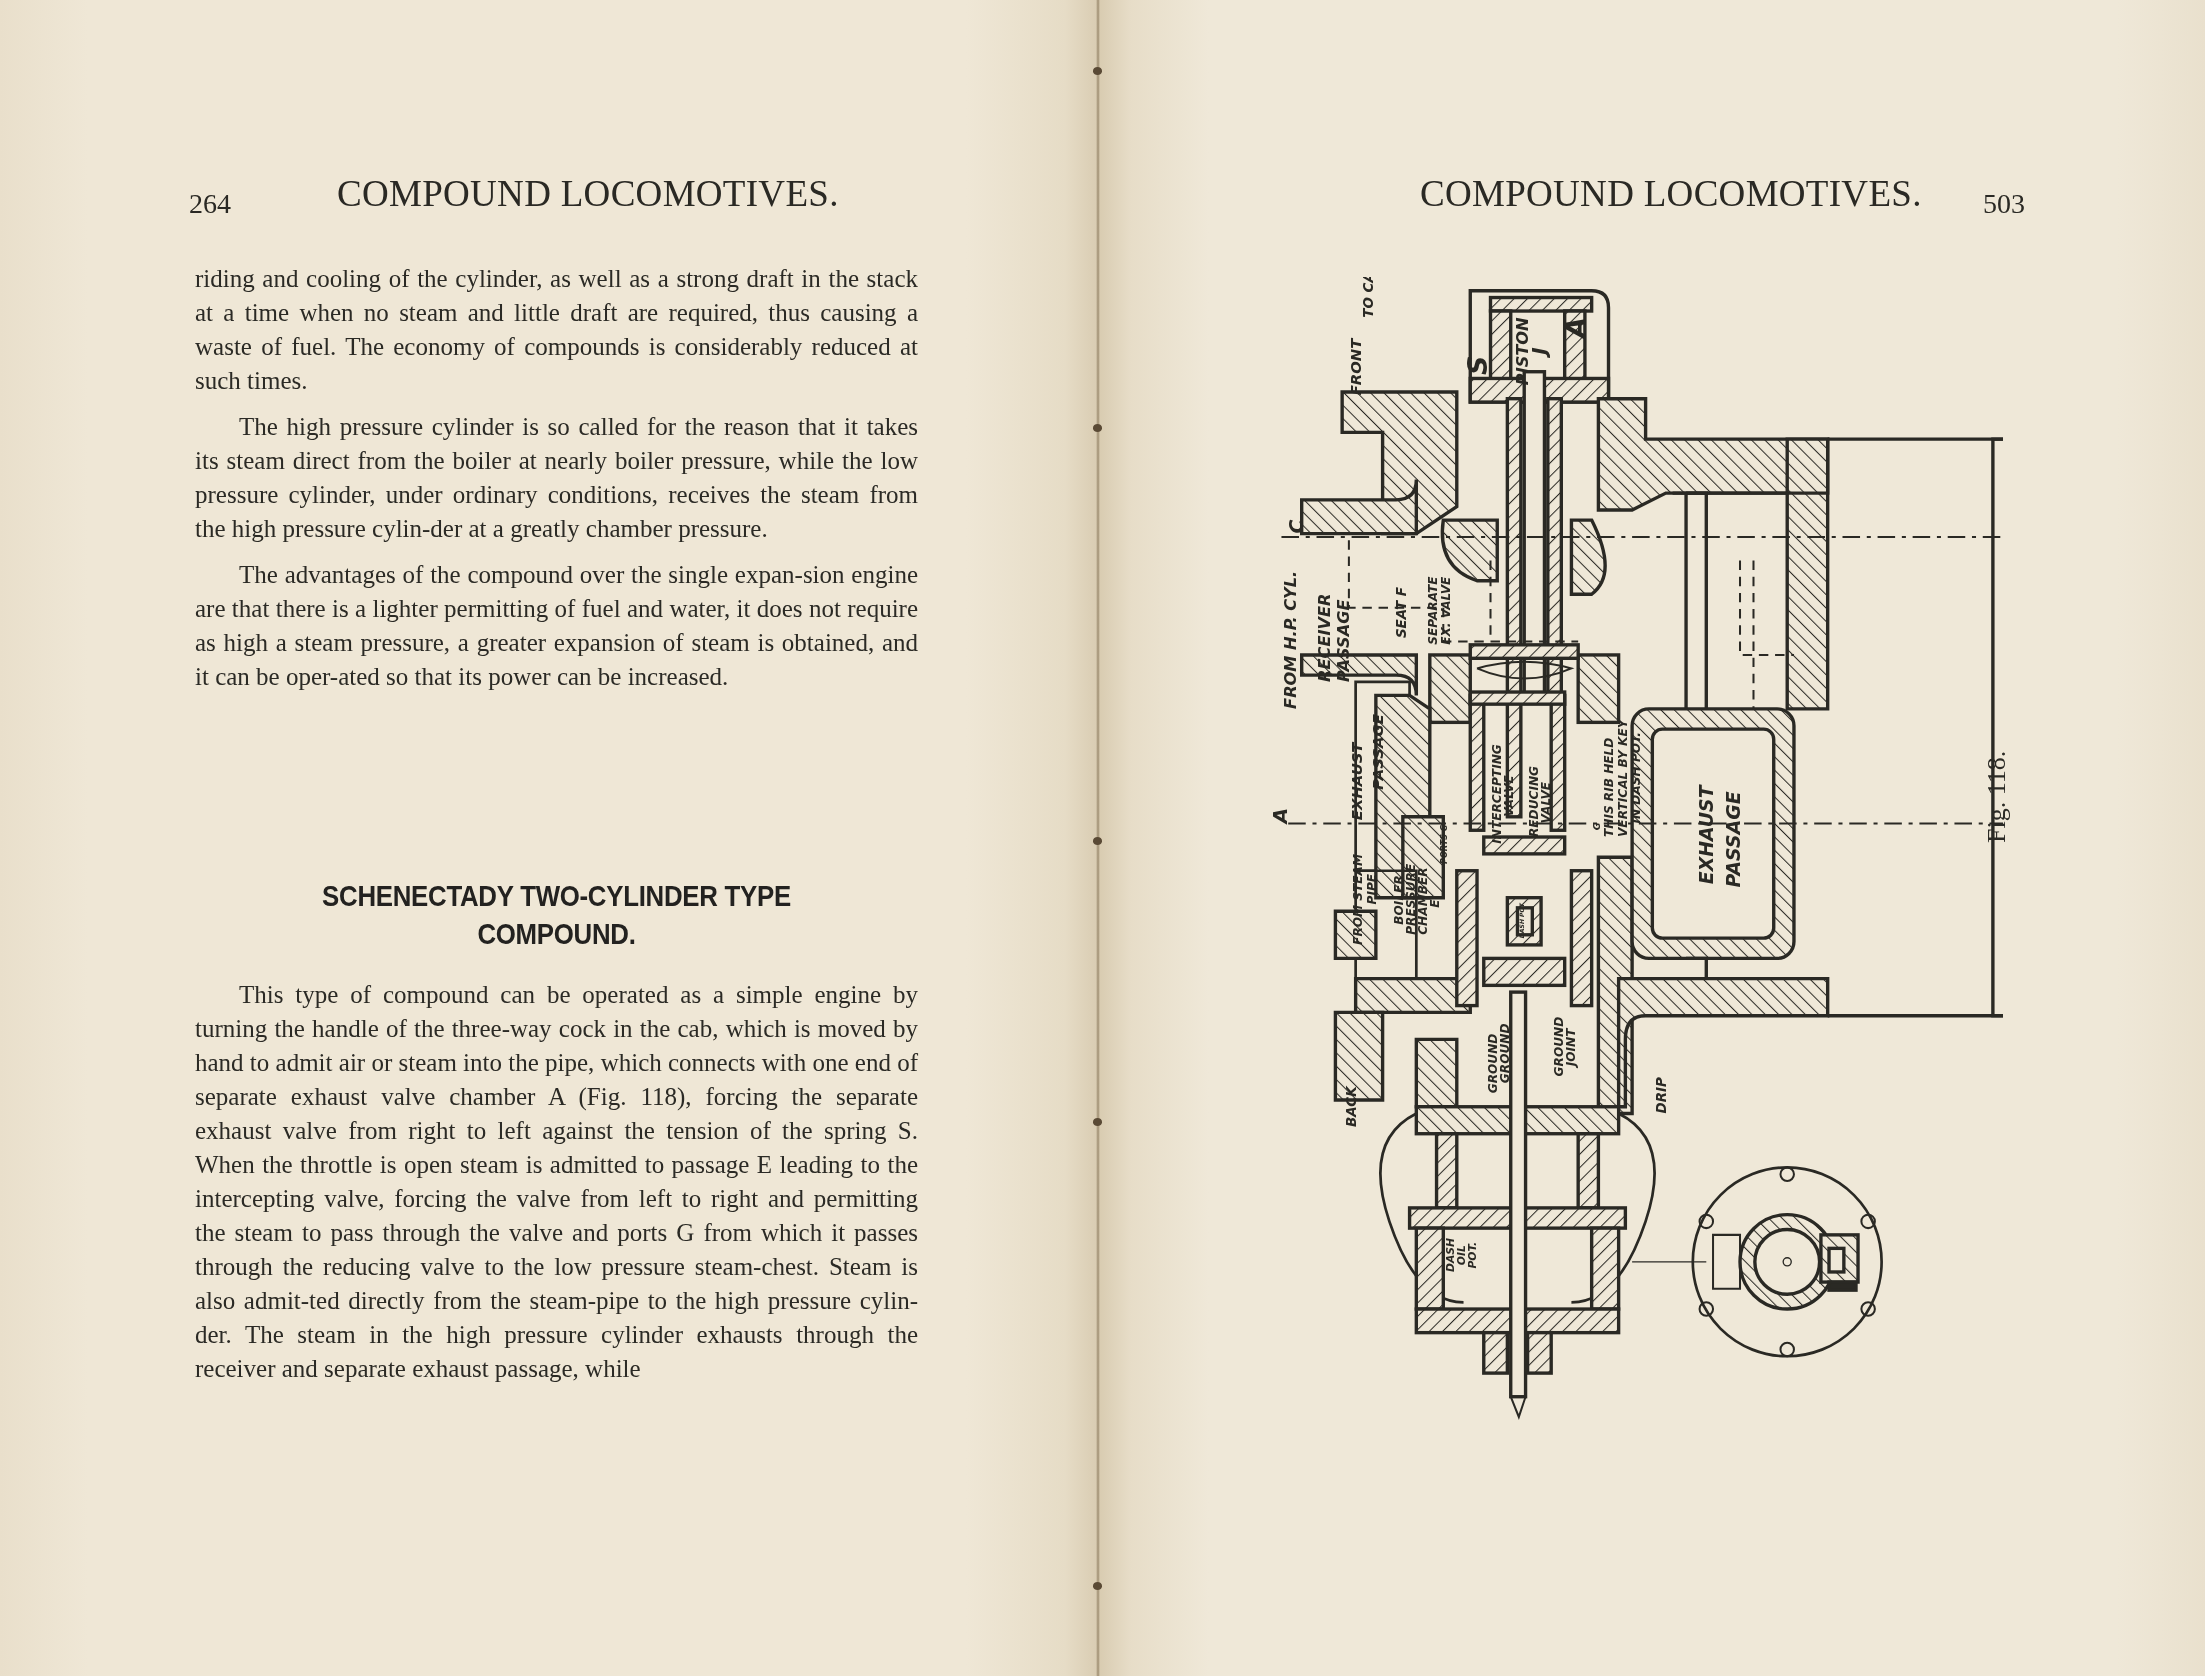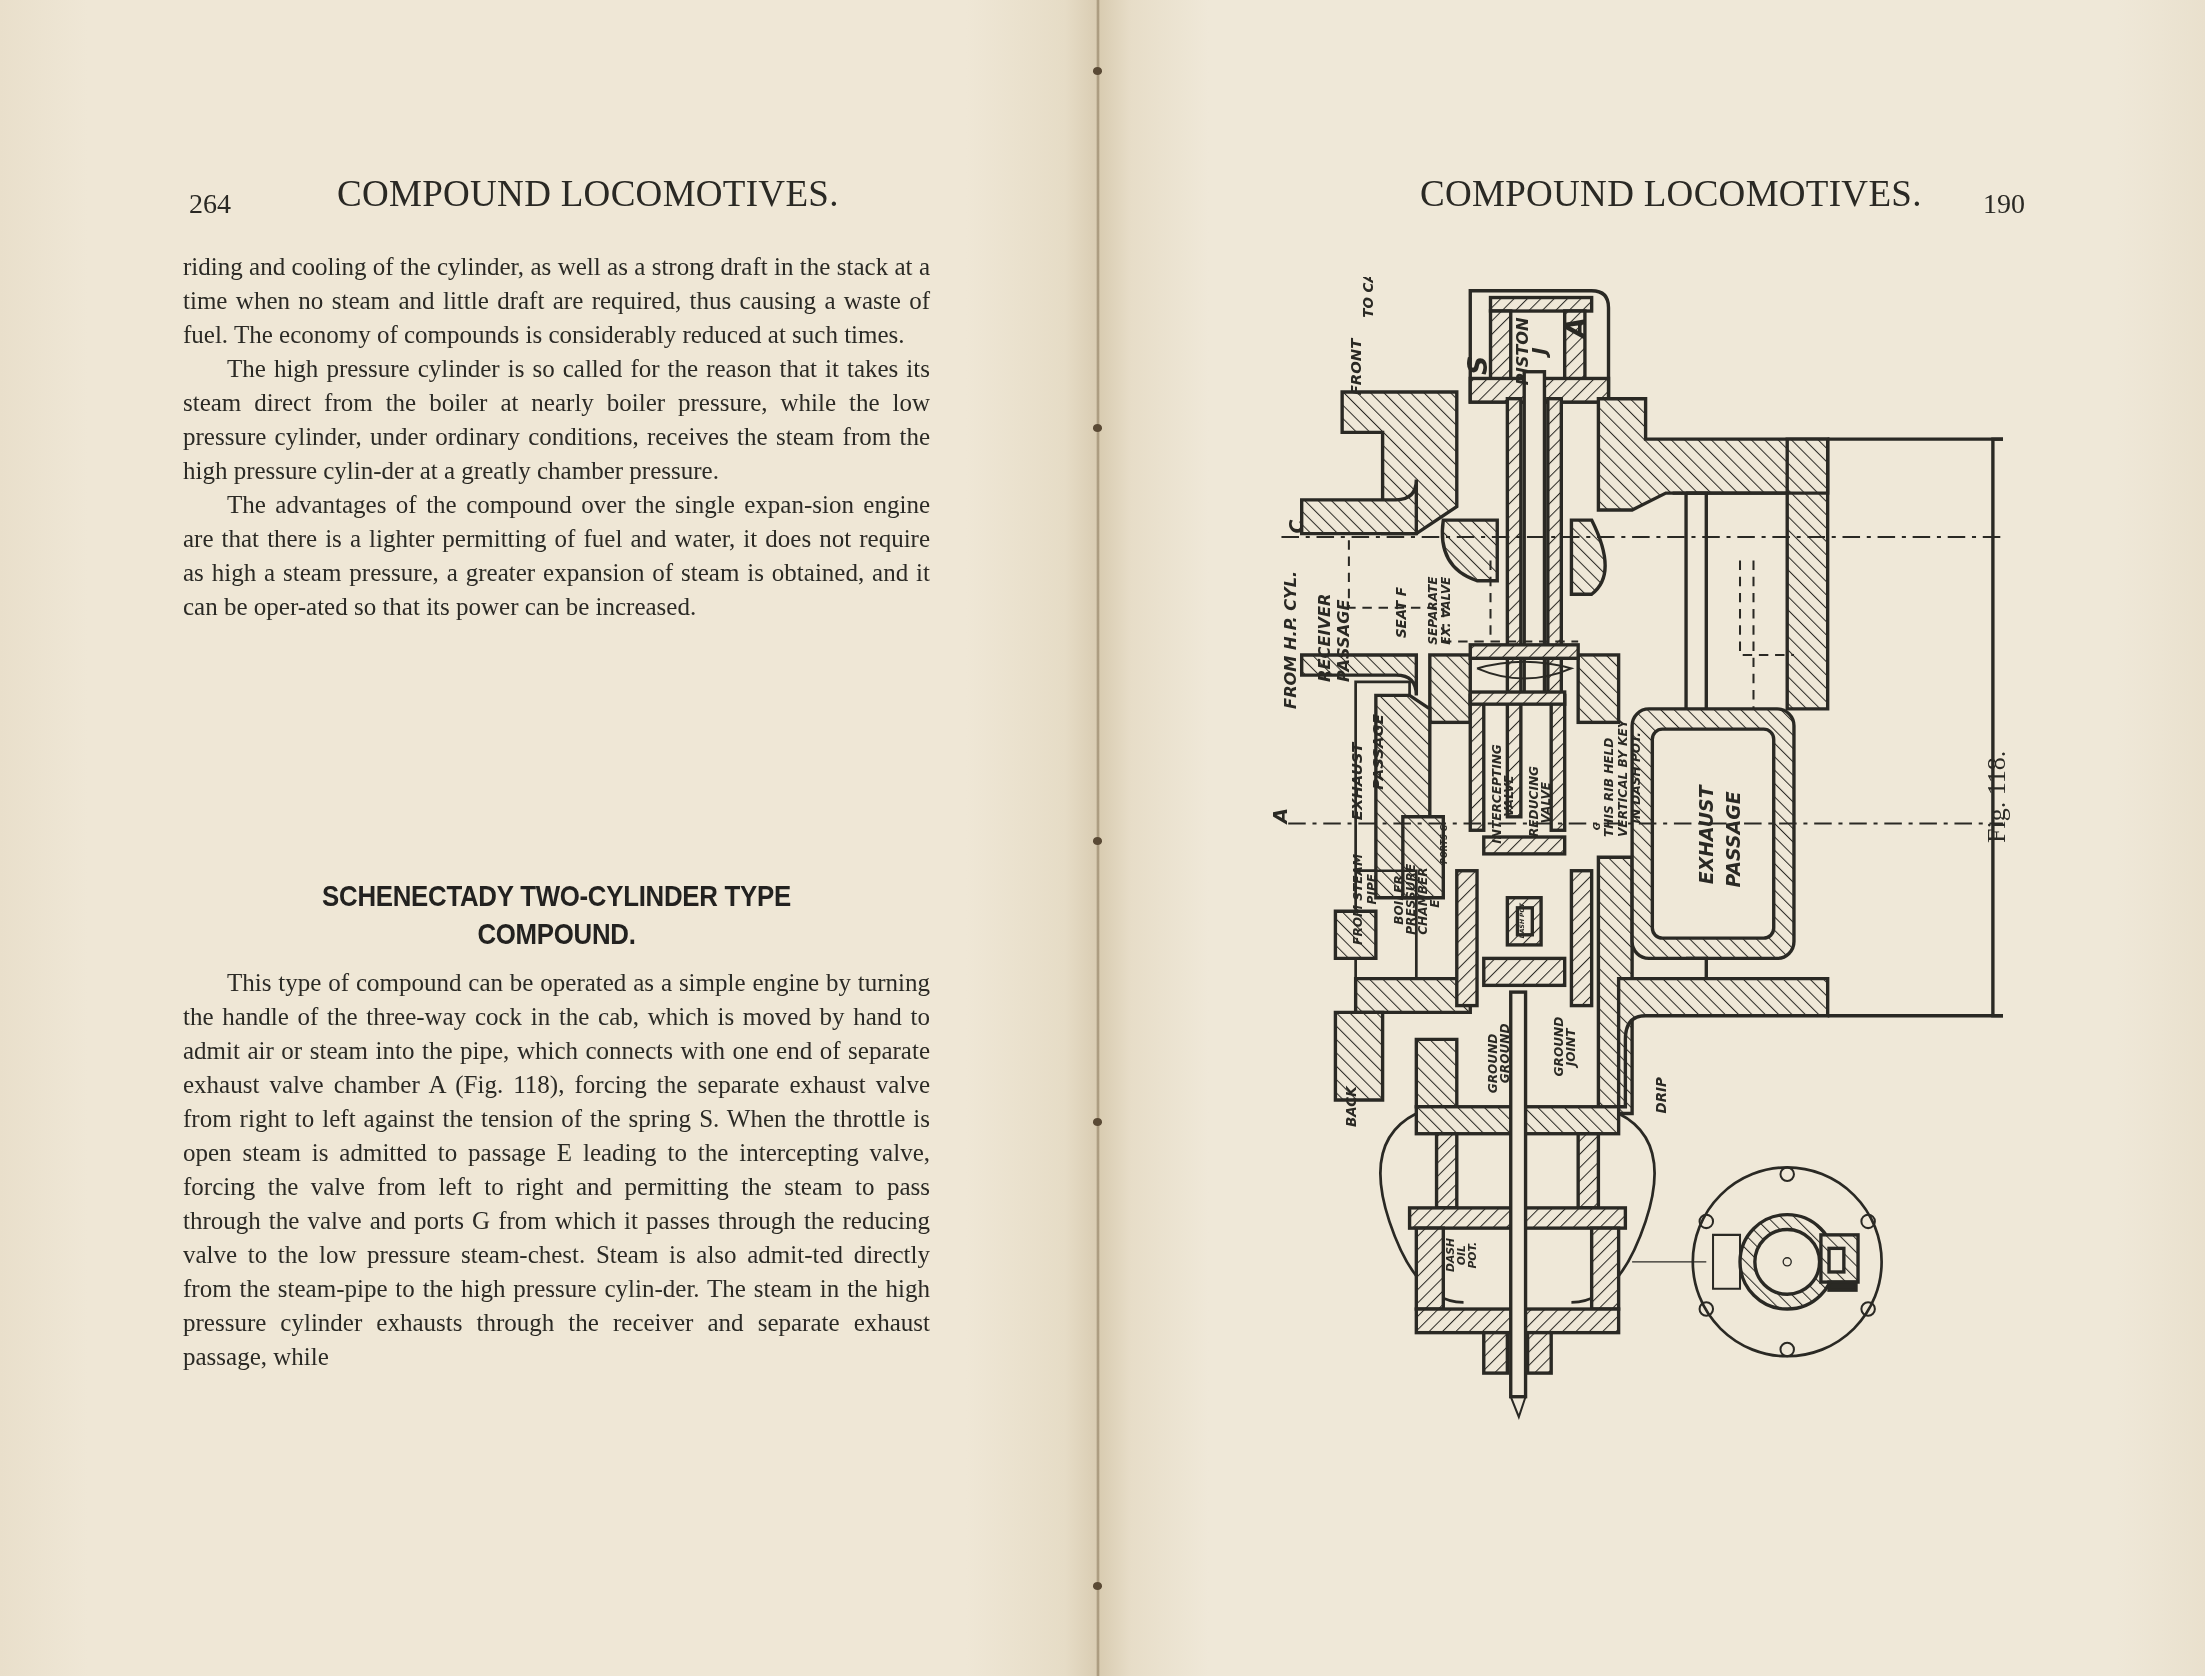--- a/index.html
+++ b/index.html
@@ -28,21 +28,21 @@
     position:absolute; top:172px; font-size:37px; letter-spacing:0.3px;
     color:#2a2924; white-space:nowrap;
   }
   .page-num { position:absolute; top:188px; font-size:28px; color:#2a2924;margin-left:8px; }
 
   .body-text {
     position:absolute; left:183px; width:747px;
     font-size:25px; line-height:34px; text-align:justify;
     color:#2b2a25;
   }
-  .body-text p { margin:0; text-indent:44px; text-align:justify; text-align-last:left; }
+  .body-text p { margin:12px; text-indent:44px; text-align:justify; text-align-last:left; }
   .body-text p.no-indent { text-indent:0; }
 
   .section-heading {
     position:absolute; left:183px; width:747px; top:877px;
     text-align:center; font-family:"Liberation Sans","DejaVu Sans",sans-serif;
     font-weight:bold; font-size:30px; line-height:38px; color:#232220;
     transform:scaleX(0.86); transform-origin:center top; letter-spacing:-0.3px;
   }
 
   .figure { position:absolute; left:1241px; top:277px; width:762px; height:1147px; }
@@ -78,21 +78,21 @@
   <div class="section-heading">
     <div>SCHENECTADY TWO-CYLINDER TYPE</div>
     <div>COMPOUND.</div>
   </div>
 
   <div class="body-text" style="top:966px">
     <p>This type of compound can be operated as a simple engine by turning the handle of the three-way cock in the cab, which is moved by hand to admit air or steam into the pipe, which connects with one end of separate exhaust valve chamber A (Fig. 118), forcing the separate exhaust valve from right to left against the tension of the spring S. When the throttle is open steam is admitted to passage E leading to the intercepting valve, forcing the valve from left to right and permitting the steam to pass through the valve and ports G from which it passes through the reducing valve to the low pressure steam-chest. Steam is also admit-ted directly from the steam-pipe to the high pressure cylin-der. The steam in the high pressure cylinder exhausts through the receiver and separate exhaust passage, while</p>
   </div>
 
   <div class="running-head" style="left:1420px">COMPOUND LOCOMOTIVES.</div>
-  <div class="page-num" style="left:1975px">190</div>
+  <div class="page-num" style="left:1975px">503</div>
 
   <div class="figure">
     <svg viewBox="0 0 1130 1700" xmlns="http://www.w3.org/2000/svg">
       <defs>
         <pattern id="hatch" patternUnits="userSpaceOnUse" width="14" height="14" patternTransform="rotate(45)">
           <rect width="14" height="14" fill="#efe8d8"></rect>
           <line x1="0" y1="0" x2="0" y2="14" stroke="#2a2924" stroke-width="3"></line>
         </pattern>
         <pattern id="hatch2" patternUnits="userSpaceOnUse" width="14" height="14" patternTransform="rotate(-45)">
           <rect width="14" height="14" fill="#efe8d8"></rect>

